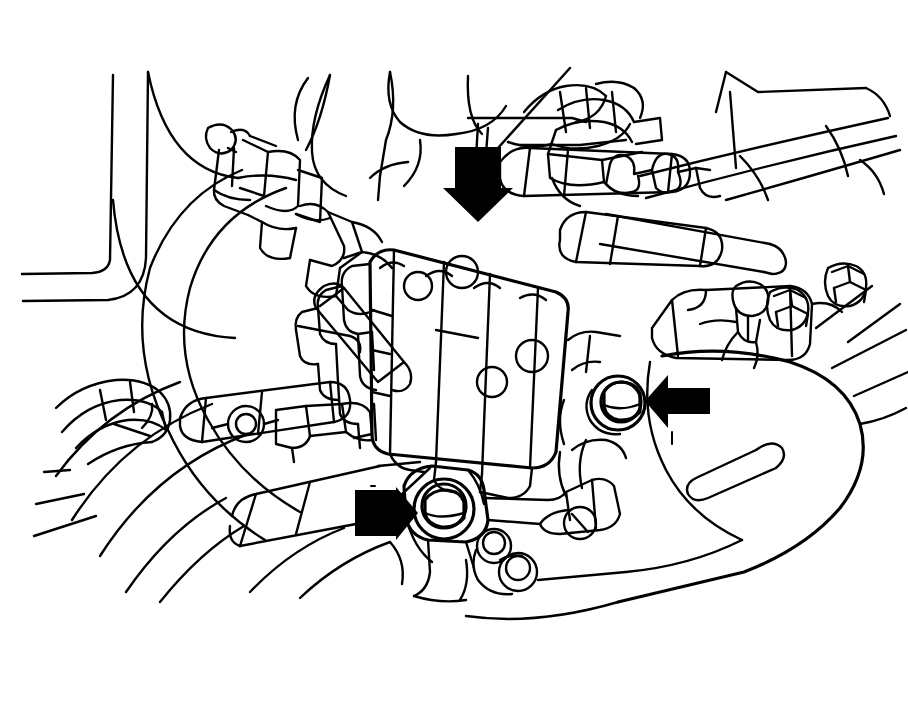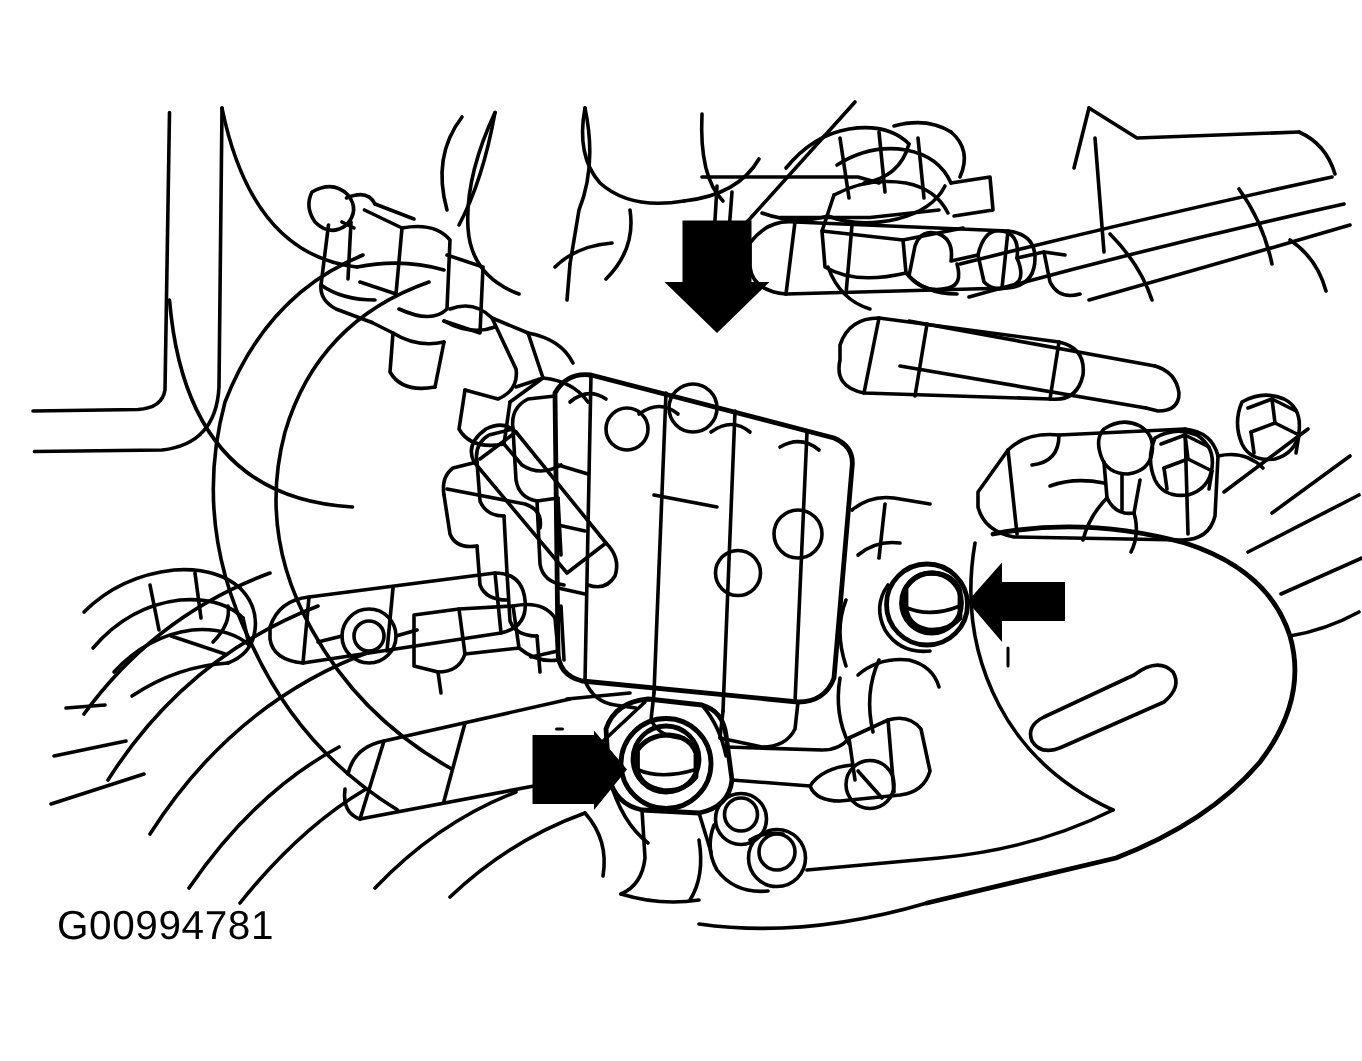--- a/index.html
+++ b/index.html
@@ -433,15 +433,14 @@
       <polygon points="355,490 396,490 396,487 418,513 396,540 396,536 355,536"></polygon>
     </g>
 
     <g>
       <path class="ln-thin" d="M672 432 L672 444"></path>
       <path class="ln-thin" d="M371 486 L375 486"></path>
     </g>
 
   </svg>
 
-  <div class="caption">G00994781</div>
 
 </div>
 
 </body></html>

